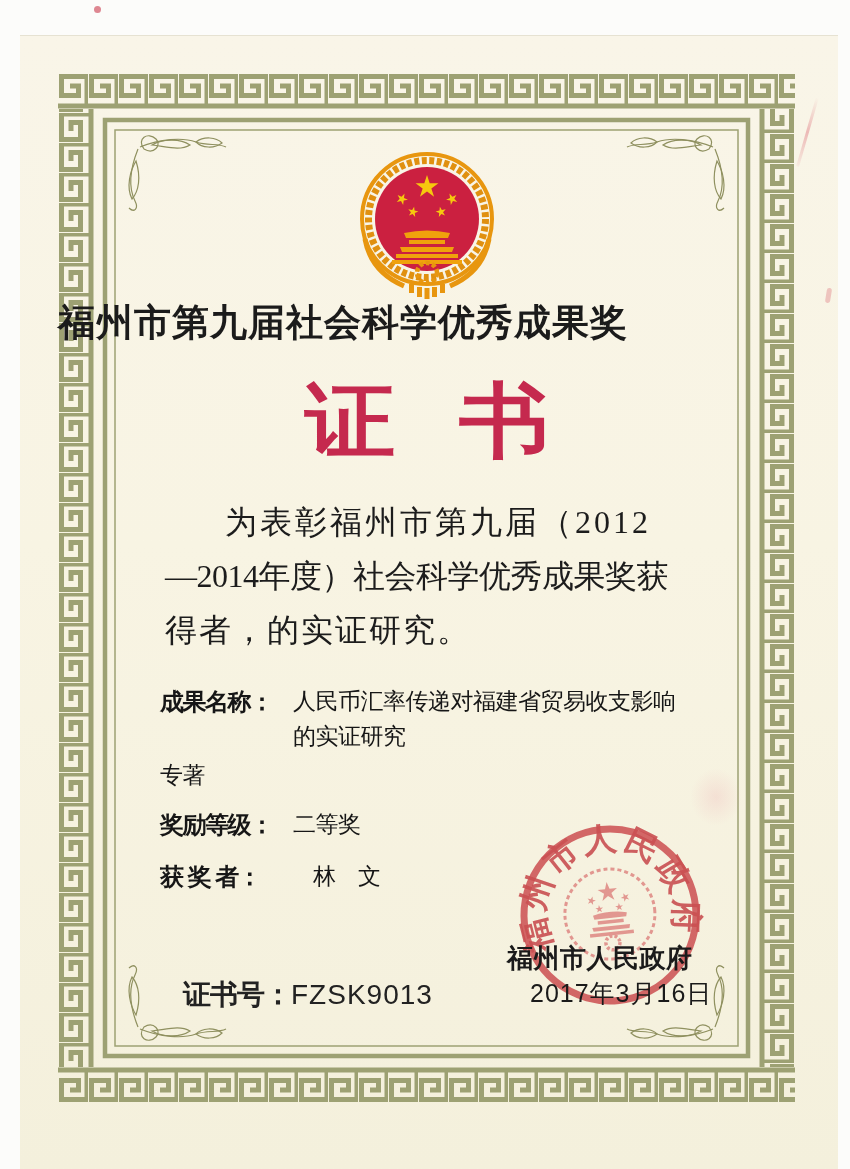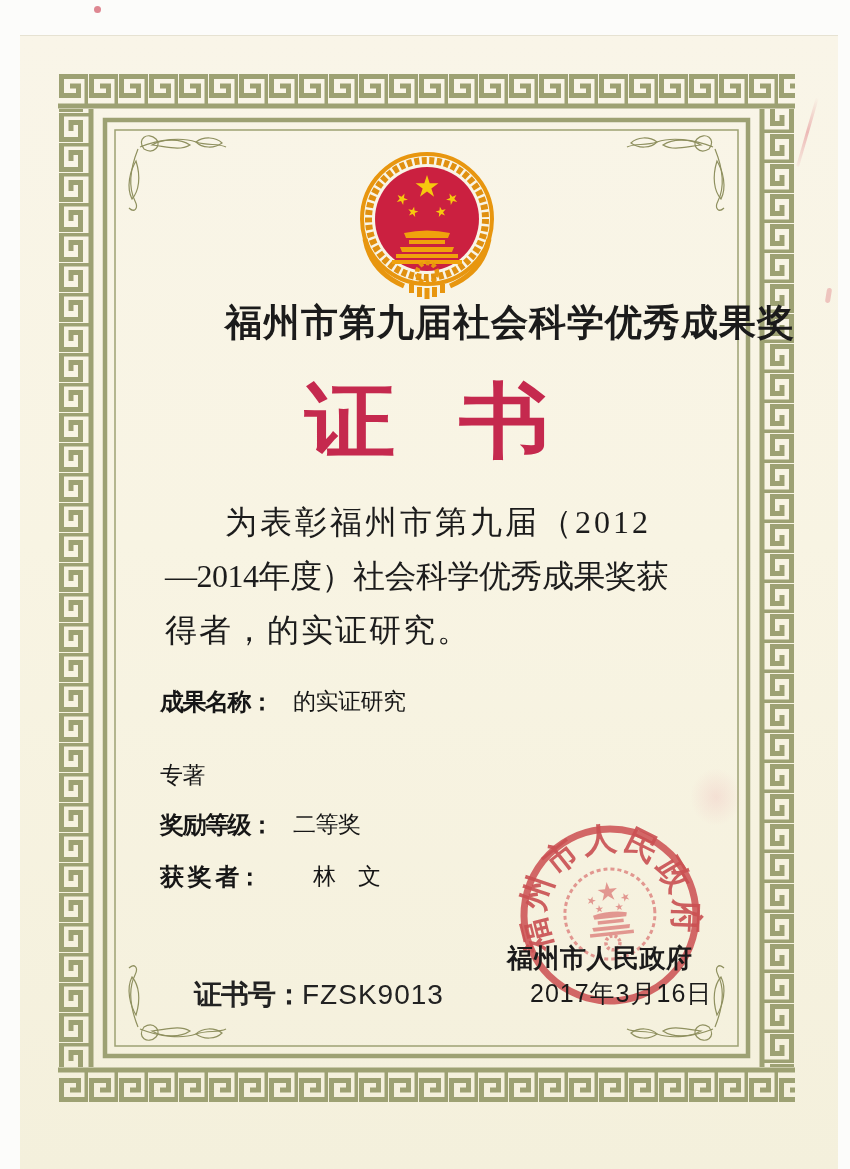--- a/index.html
+++ b/index.html
@@ -9,21 +9,21 @@
     font-family:"Liberation Sans","DejaVu Sans",sans-serif;
   }
   .paper{
     position:absolute;left:20px;top:35px;width:818px;height:1134px;
     background:linear-gradient(180deg,#f9f5e8 0%,#f8f4e3 45%,#f4f0dc 100%);
     border-top:1px solid #e6e2d2;
   }
   .border-svg{position:absolute;left:38px;top:37px;}
   .emblem{position:absolute;left:332px;top:113px;}
   .award-title{
-    position:absolute;left:38px;top:265px;width:737px;text-align:right;
+    position:absolute;left:38px;top:265px;width:737px;text-align:left;
     font-family:"Liberation Serif","DejaVu Serif",serif;
     font-size:37px;font-weight:bold;color:#1b1b1b;line-height:44px;letter-spacing:1px;
     white-space:nowrap;
   }
   .doc-title{
     position:absolute;left:38px;top:338px;width:737px;
     display:flex;justify-content:center;gap:72px;
     font-family:"Liberation Serif","DejaVu Serif",serif;
     font-size:82px;font-weight:900;color:#c5294e;line-height:96px;
   }
@@ -48,21 +48,21 @@
   }
   .fvalue{
     font-size:23px;font-weight:500;letter-spacing:-0.5px;line-height:35px;
     white-space:nowrap;
   }
   .row-name{top:648px;}
   .row-form{top:722px;}
   .row-grade{top:771px;}
   .row-winner{top:823px;gap:20px;}
   .certno-row{
-    position:absolute;left:174px;top:940px;color:#222;
+    position:absolute;left:163px;top:940px;color:#222;
     font-size:28px;letter-spacing:0.5px;white-space:nowrap;
   }
   .certno-row .cl{font-weight:600;letter-spacing:-1px;}
   .certno-row .cv{font-weight:400;letter-spacing:1px;}
   .issuer{
     position:absolute;left:487px;top:905px;color:#1a1a1a;
     font-size:26px;font-weight:700;letter-spacing:0.5px;white-space:nowrap;
   }
   .issue-date{
     position:absolute;left:510px;top:941px;color:#1a1a1a;
@@ -184,20 +184,21 @@
 
     <div class="body-block">
       <div class="body-line bl1">为表彰福州市第九届（2012</div>
       <div class="body-line bl2">—2014年度）社会科学优秀成果奖获</div>
       <div class="body-line bl3">得者，的实证研究。</div>
     </div>
 
     <div class="field-row row-name">
       <span class="flabel">成果名称：</span>
       <span class="fvalue">
+        <span style="display:block">人民币汇率传递对福建省贸易收支影响</span>
         <span style="display:block">的实证研究</span>
       </span>
     </div>
 
     <div class="field-row row-form">
       <span class="fvalue">专著</span>
     </div>
 
     <div class="field-row row-grade">
       <span class="flabel">奖励等级：</span>

